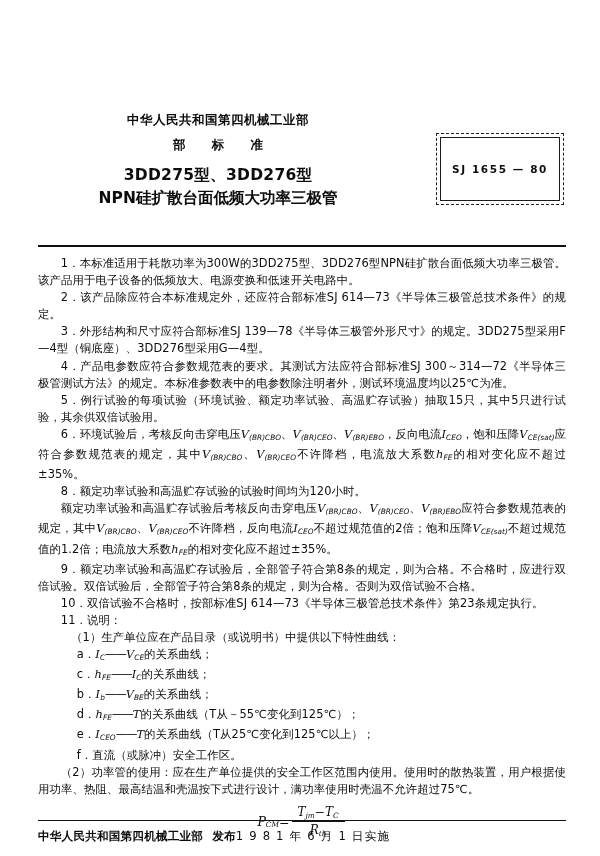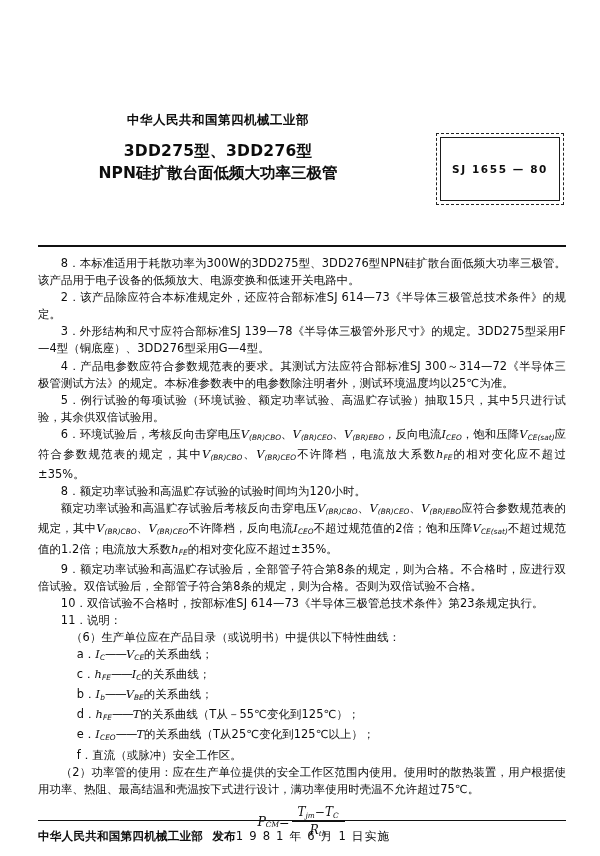--- a/index.html
+++ b/index.html
@@ -207,54 +207,55 @@
   }
 </style>
 </head>
 <body>
 
 <div class="page">
 
   <div class="header">
     <div class="header-titles">
       <div class="ministry-line">中华人民共和国第四机械工业部</div>
+      <div class="bu-biao-zhun">部  标  准</div>
       <div class="std-title">
         <div class="ln1">3DD275型、3DD276型</div>
         <div class="ln2">NPN硅扩散台面低频大功率三极管</div>
       </div>
     </div>
 
     <div class="std-code-box">
       <div class="std-code-inner">
         <span class="std-code-text">SJ 1655 — 80</span>
       </div>
     </div>
   </div>
 
   <div class="rule rule-top"></div>
 
   <div class="body-area">
 
-    <p class="para">8．本标准适用于耗散功率为300W的3DD275型、3DD276型NPN硅扩散台面低频大功率三极管。该产品用于电子设备的低频放大、电源变换和低速开关电路中。</p>
+    <p class="para">1．本标准适用于耗散功率为300W的3DD275型、3DD276型NPN硅扩散台面低频大功率三极管。该产品用于电子设备的低频放大、电源变换和低速开关电路中。</p>
     <p class="para">2．该产品除应符合本标准规定外，还应符合部标准SJ 614—73《半导体三极管总技术条件》的规定。</p>
     <p class="para">3．外形结构和尺寸应符合部标准SJ 139—78《半导体三极管外形尺寸》的规定。3DD275型采用F—4型（铜底座）、3DD276型采用G—4型。</p>
     <p class="para">4．产品电参数应符合参数规范表的要求。其测试方法应符合部标准SJ 300～314—72《半导体三极管测试方法》的规定。本标准参数表中的电参数除注明者外，测试环境温度均以25℃为准。</p>
     <p class="para">5．例行试验的每项试验（环境试验、额定功率试验、高温贮存试验）抽取15只，其中5只进行试验，其余供双倍试验用。</p>
 
     <p class="para"><span>6．环境试验后，考核反向击穿电压</span><var>V</var><sub>(BR)CBO</sub><span>、</span><var>V</var><sub>(BR)CEO</sub><span>、</span><var>V</var><sub>(BR)EBO</sub><span>，反向电流</span><var>I</var><sub>CEO</sub><span>，饱和压降</span><var>V</var><sub>CE(sat)</sub><span>应符合参数规范表的规定，其中</span><var>V</var><sub>(BR)CBO</sub><span>、</span><var>V</var><sub>(BR)CEO</sub><span>不许降档，电流放大系数</span><var>h</var><sub>FE</sub><span>的相对变化应不超过±35%。</span></p>
 
     <p class="para">8．额定功率试验和高温贮存试验的试验时间均为120小时。</p>
 
     <p class="para"><span>额定功率试验和高温贮存试验后考核反向击穿电压</span><var>V</var><sub>(BR)CBO</sub><span>、</span><var>V</var><sub>(BR)CEO</sub><span>、</span><var>V</var><sub>(BR)EBO</sub><span>应符合参数规范表的规定，其中</span><var>V</var><sub>(BR)CBO</sub><span>、</span><var>V</var><sub>(BR)CEO</sub><span>不许降档，反向电流</span><var>I</var><sub>CEO</sub><span>不超过规范值的2倍；饱和压降</span><var>V</var><sub>CE(sat)</sub><span>不超过规范值的1.2倍；电流放大系数</span><var>h</var><sub>FE</sub><span>的相对变化应不超过±35%。</span></p>
 
     <p class="para">9．额定功率试验和高温贮存试验后，全部管子符合第8条的规定，则为合格。不合格时，应进行双倍试验。双倍试验后，全部管子符合第8条的规定，则为合格。否则为双倍试验不合格。</p>
     <p class="para">10．双倍试验不合格时，按部标准SJ 614—73《半导体三极管总技术条件》第23条规定执行。</p>
     <p class="para">11．说明：</p>
 
-    <p class="sub">（6）生产单位应在产品目录（或说明书）中提供以下特性曲线：</p>
+    <p class="sub">（1）生产单位应在产品目录（或说明书）中提供以下特性曲线：</p>
 
     <p class="item"><span>a．</span><var>I</var><sub>C</sub><span class="dash">——</span><var>V</var><sub>CE</sub><span>的关系曲线；</span></p>
 
     <p class="item"><span>c．</span><var>h</var><sub>FE</sub><span class="dash">——</span><var>I</var><sub>C</sub><span>的关系曲线；</span></p>
 
     <p class="item"><span>b．</span><var>I</var><sub>b</sub><span class="dash">——</span><var>V</var><sub>BE</sub><span>的关系曲线；</span></p>
 
     <p class="item"><span>d．</span><var>h</var><sub>FE</sub><span class="dash">——</span><var>T</var><span>的关系曲线（T从－55℃变化到125℃）；</span></p>
 
     <p class="item"><span>e．</span><var>I</var><sub>CEO</sub><span class="dash">——</span><var>T</var><span>的关系曲线（T从25℃变化到125℃以上）；</span></p>

